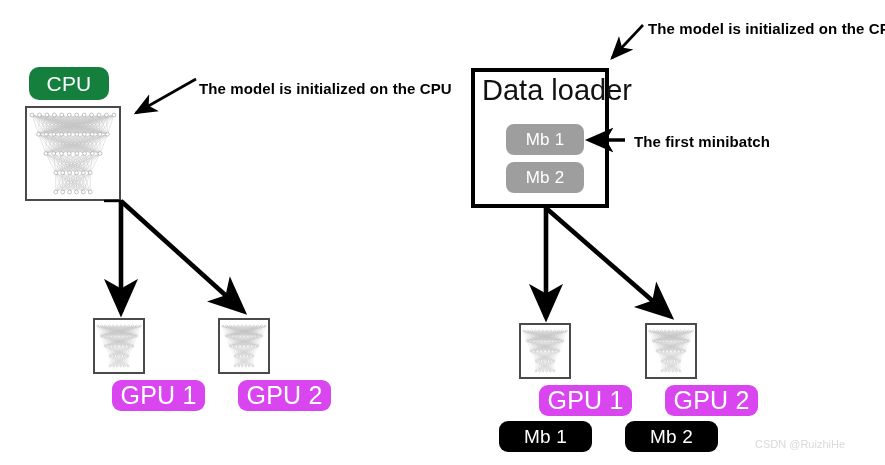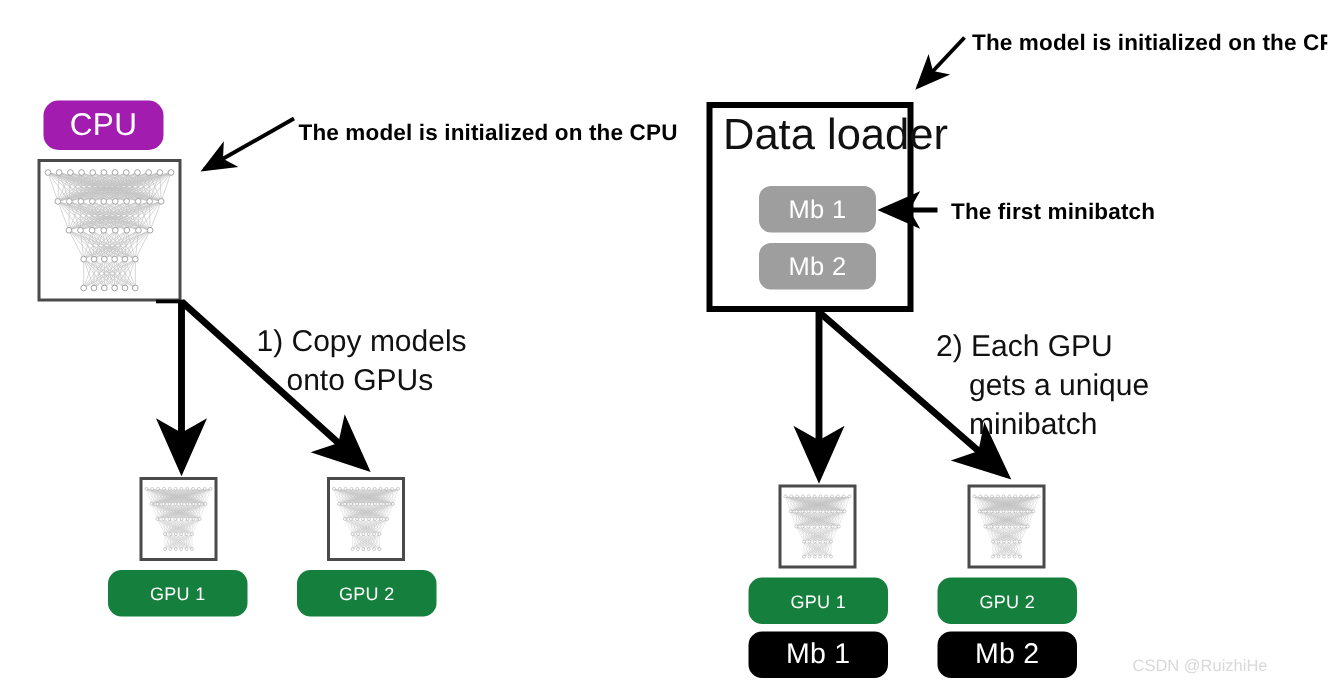--- a/index.html
+++ b/index.html
@@ -27,28 +27,29 @@
     align-items: center;
     justify-content: center;
     color: #ffffff;
     border-radius: 9px;
     font-family: "Liberation Sans", sans-serif;
     letter-spacing: 0.2px;
     box-sizing: border-box;
     user-select: none;
   }
   .pill-cpu {
-    background: #a21caf;
+    background: #15803d;
     font-size: 21px;
     border-radius: 10px;
   }
   .pill-gpu {
-    background: #15803d;
-    font-size: 12px;
+    background: #d946ef;
+    font-size: 25px;
     border-radius: 9px;
+    margin-left: 40px;
   }
   .pill-mb-gray {
     background: #9e9e9e;
     font-size: 17px;
     border-radius: 8px;
   }
   .pill-mb-black {
     background: #000000;
     font-size: 19px;
     border-radius: 9px;
@@ -463,22 +464,20 @@
             <circle cx="49.44" cy="84.00" r="1.9"></circle>
             <circle cx="56.33" cy="84.00" r="1.9"></circle>
             <circle cx="63.22" cy="84.00" r="1.9"></circle>
           </g>
         </g>
     </svg>
   </div>
 
   <div class="anno-bold" style="left:199px; top:80px;">The model is initialized on the CPU</div>
 
-  <div class="step-text" style="left:171px; top:215px;"><span>1) Copy models</span>
-<span style="display:inline-block; padding-left:20px;">onto GPUs</span></div>
 
   <div class="model-box model-box-small" style="left:93px; top:318px; width:52px; height:56px;">
     <svg class="netsvg" width="48" height="52" viewBox="0 0 92 91">
       <g class="net">
           <g stroke="#c2c2c2" stroke-width="0.45" fill="none">
             <line x1="5.00" y1="7.00" x2="11.56" y2="26.25"></line>
             <line x1="5.00" y1="7.00" x2="19.21" y2="26.25"></line>
             <line x1="5.00" y1="7.00" x2="26.87" y2="26.25"></line>
             <line x1="5.00" y1="7.00" x2="34.52" y2="26.25"></line>
             <line x1="5.00" y1="7.00" x2="42.17" y2="26.25"></line>
@@ -1156,23 +1155,20 @@
   <div class="loader-title" style="left:482px; top:74px;">Data loader</div>
 
   <div class="pill pill-mb-gray" style="left:506px; top:124px; width:78px; height:31px;">Mb 1</div>
 
   <div class="pill pill-mb-gray" style="left:506px; top:162px; width:78px; height:31px;">Mb 2</div>
 
   <div class="anno-bold" style="left:648px; top:20px;">The model is initialized on the CPU</div>
 
   <div class="anno-bold" style="left:634px; top:133px;text-align:center;">The first minibatch</div>
 
-  <div class="step-text" style="left:624px; top:218px;"><span>2) Each GPU</span>
-<span style="display:inline-block; padding-left:22px;">gets a unique</span>
-<span style="display:inline-block; padding-left:22px;">minibatch</span></div>
 
   <div class="model-box model-box-small" style="left:519px; top:323px; width:52px; height:56px;">
     <svg class="netsvg" width="48" height="52" viewBox="0 0 92 91">
       <g class="net">
           <g stroke="#c2c2c2" stroke-width="0.45" fill="none">
             <line x1="5.00" y1="7.00" x2="11.56" y2="26.25"></line>
             <line x1="5.00" y1="7.00" x2="19.21" y2="26.25"></line>
             <line x1="5.00" y1="7.00" x2="26.87" y2="26.25"></line>
             <line x1="5.00" y1="7.00" x2="34.52" y2="26.25"></line>
             <line x1="5.00" y1="7.00" x2="42.17" y2="26.25"></line>

